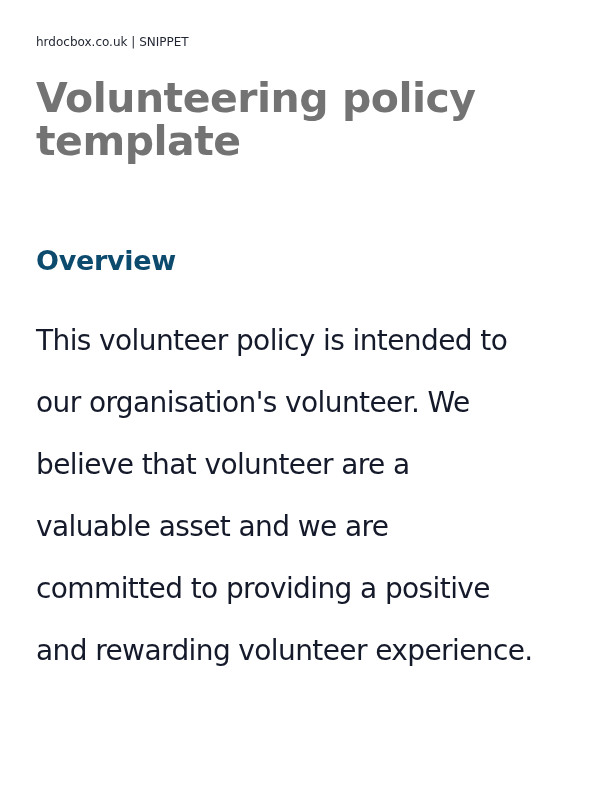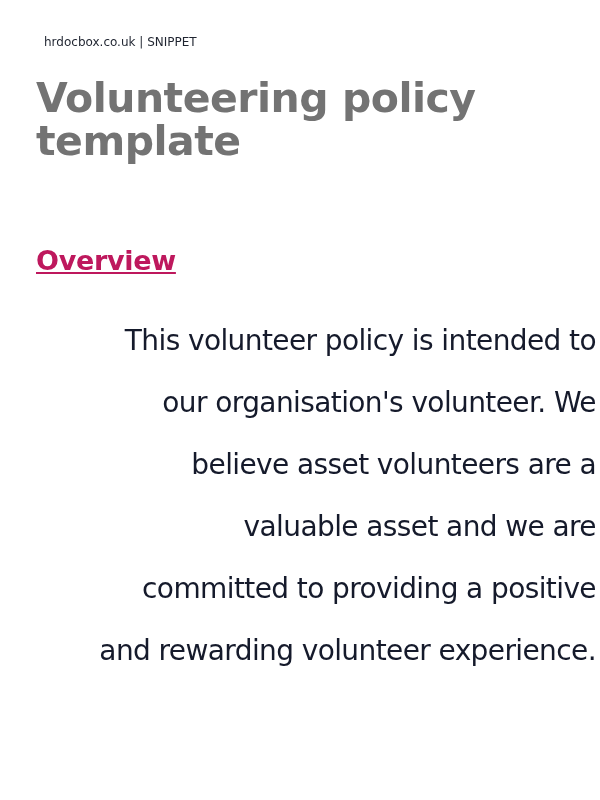--- a/index.html
+++ b/index.html
@@ -16,21 +16,21 @@
     }
     .page {
       position: absolute;
       left: 36px;
       top: 0;
       right: 20px;
     }
     .source {
       position: absolute;
       top: 35px;
-      left: 8px;
+      left: 0;
       font-size: 12px;
       color: #1f2430;
       white-space: nowrap;
       letter-spacing: 0px;
     }
     .title {
       position: absolute;
       top: 77px;
       left: 0;
       margin: 0;
@@ -42,52 +42,50 @@
       letter-spacing: -0.5px;
     }
     .section-heading {
       position: absolute;
       top: 243px;
       left: 0;
       margin: 0;
       font-size: 27px;
       line-height: 36px;
       font-weight: bold;
-      color: #be185d;
+      color: #0c4a6e;
       letter-spacing: -0.3px;
-      text-decoration: underline;
     }
     .body-text {
       position: absolute;
       top: 310px;
       left: 0;
       margin: 0;
       width: 560px;
       font-size: 28px;
       line-height: 62px;
       color: #151a2b;
-      text-align: right;
     }
     .body-text .line {
       display: block;
       white-space: nowrap;
       letter-spacing: -0.6px;
     }
   </style>
 </head>
 <body>
 
 <div class="page">
   <div class="source">hrdocbox.co.uk | SNIPPET</div>
 
   <h1 class="title">Volunteering policy template</h1>
 
   <h2 class="section-heading">Overview</h2>
 
   <p class="body-text">
     <span class="line">This volunteer policy is intended to</span>
     <span class="line">our organisation's volunteer. We</span>
-    <span class="line">believe asset volunteers are a</span>
+    <span class="line">believe that volunteer are a</span>
     <span class="line">valuable asset and we are</span>
     <span class="line">committed to providing a positive</span>
     <span class="line">and rewarding volunteer experience.</span>
   </p>
 </div>
 
 </body></html>

